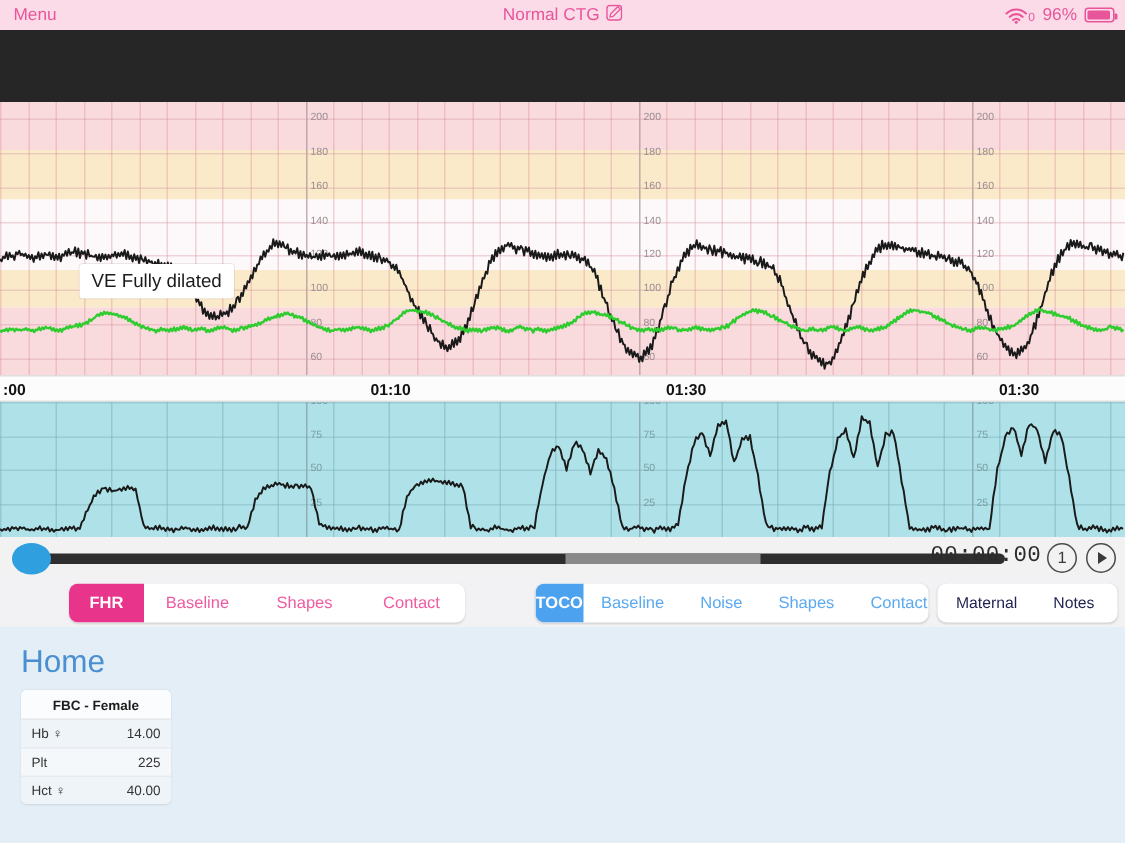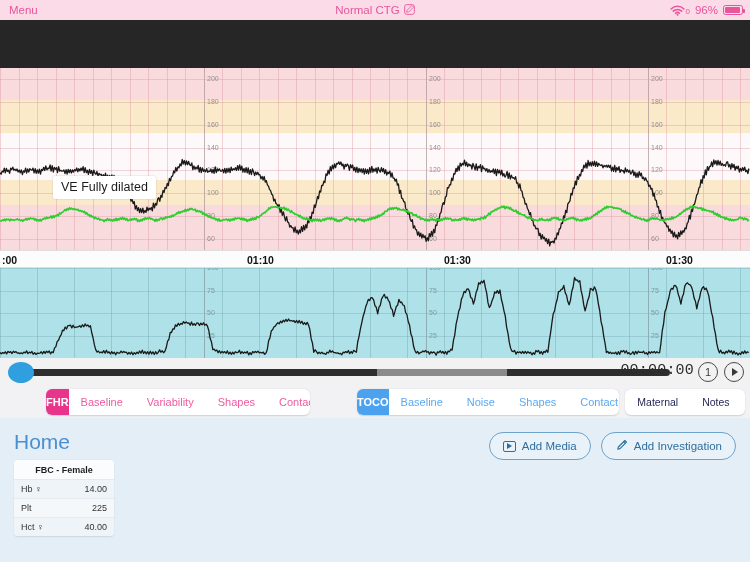--- a/index.html
+++ b/index.html
@@ -398,58 +398,40 @@
     <div class="roundbtn rb-count">1</div>
     <div class="roundbtn rb-play">
         <span class="tri"></span>
       </div>
   </div>
 
   <div class="tabbar">
     <div class="tabgroup g-fhr">
       <div class="tab lead-fhr">FHR</div>
       <div class="tab fhr-item">Baseline</div>
-      <div class="tab fhr-item">Variability</div>
       <div class="tab fhr-item">Shapes</div>
       <div class="tab fhr-item">Contact</div>
     </div>
     <div class="tabgroup g-toco">
       <div class="tab lead-toco">TOCO</div>
       <div class="tab toco-item">Baseline</div>
       <div class="tab toco-item">Noise</div>
       <div class="tab toco-item">Shapes</div>
       <div class="tab toco-item">Contact</div>
     </div>
     <div class="tabgroup g-right">
       <div class="tab right-item">Maternal</div>
       <div class="tab right-item">Notes</div>
       <div class="tab right-item active">Home</div>
     </div>
   </div>
 
   <div class="content">
     <div class="panel-title">Home</div>
 
-    <div class="actions">
-      <div class="pill">
-        <span class="ic-media">
-            <span class="t"></span>
-          </span>
-        <span>Add Media</span>
-      </div>
-      <div class="pill">
-        <span>
-          <svg width="13" height="13" viewBox="0 0 14 14">
-            <path d="M10.6 1.6 L12.4 3.4 L5.4 10.4 L3.0 11.0 L3.6 8.6 Z" fill="none" stroke="#2e6f9e" stroke-width="1.2" stroke-linejoin="round"></path>
-            <path d="M9.2 3.0 L11.0 4.8" stroke="#2e6f9e" stroke-width="1.1"></path>
-          </svg>
-        </span>
-        <span>Add Investigation</span>
-      </div>
-    </div>
 
     <div class="labcard">
       <div class="lab-head">FBC - Female</div>
       <div id="lab-rows">
           <div class="lab-row">
             <span class="lab-k">Hb ♀</span>
             <span class="lab-v">14.00</span>
           </div>
           <div class="lab-row">
             <span class="lab-k">Plt</span>

